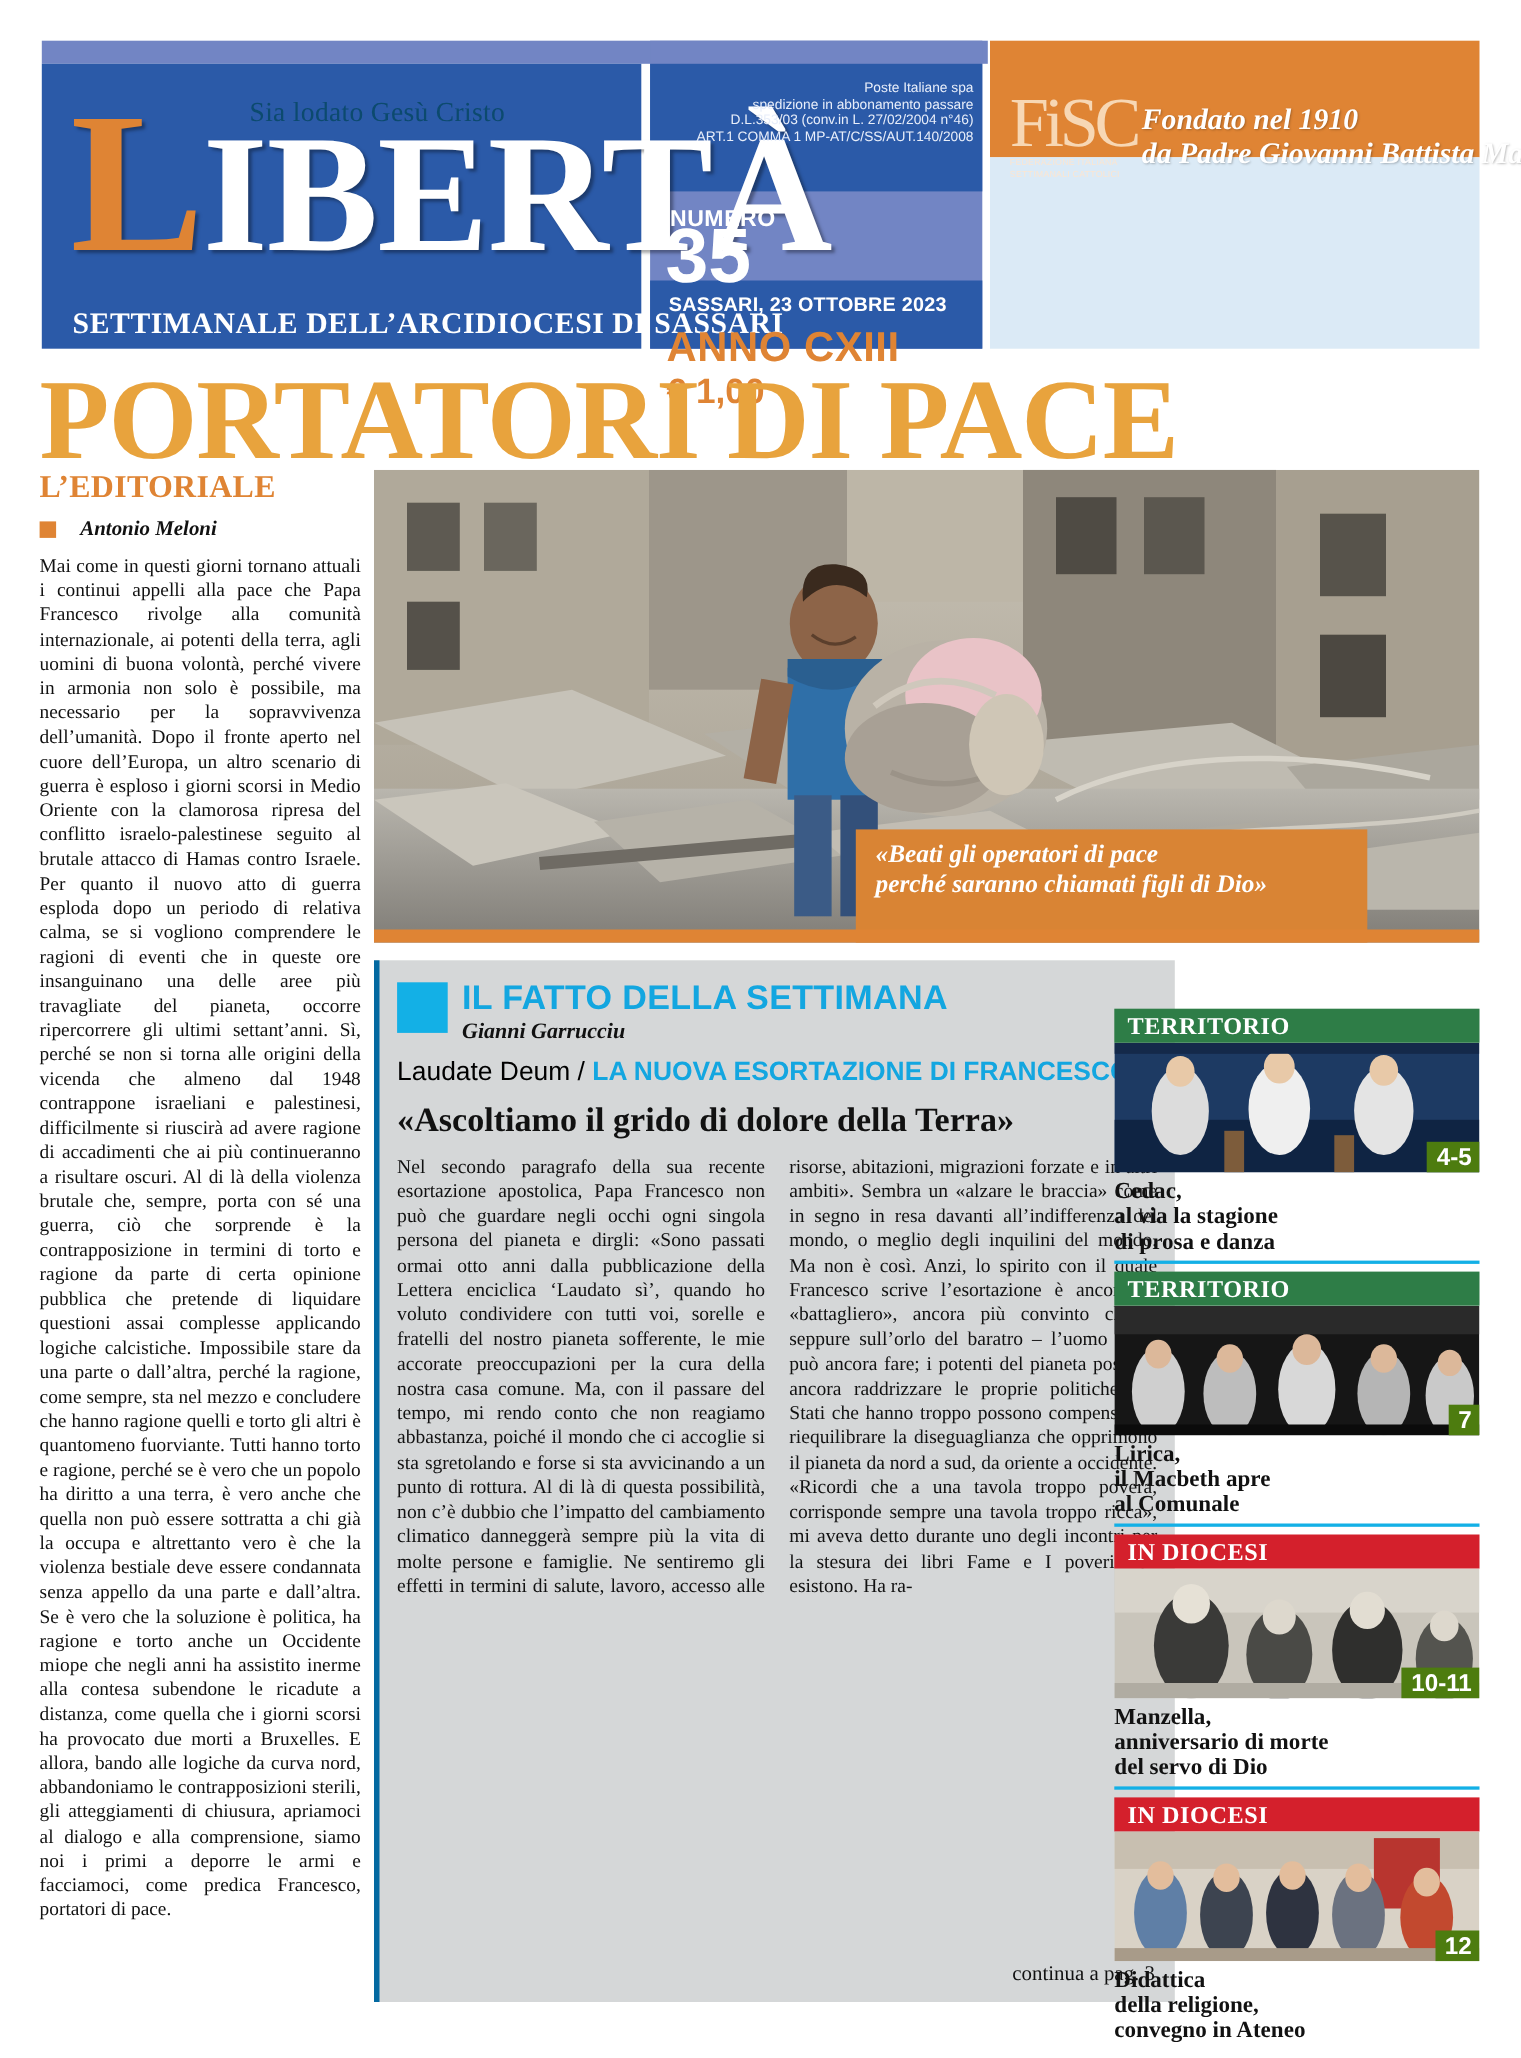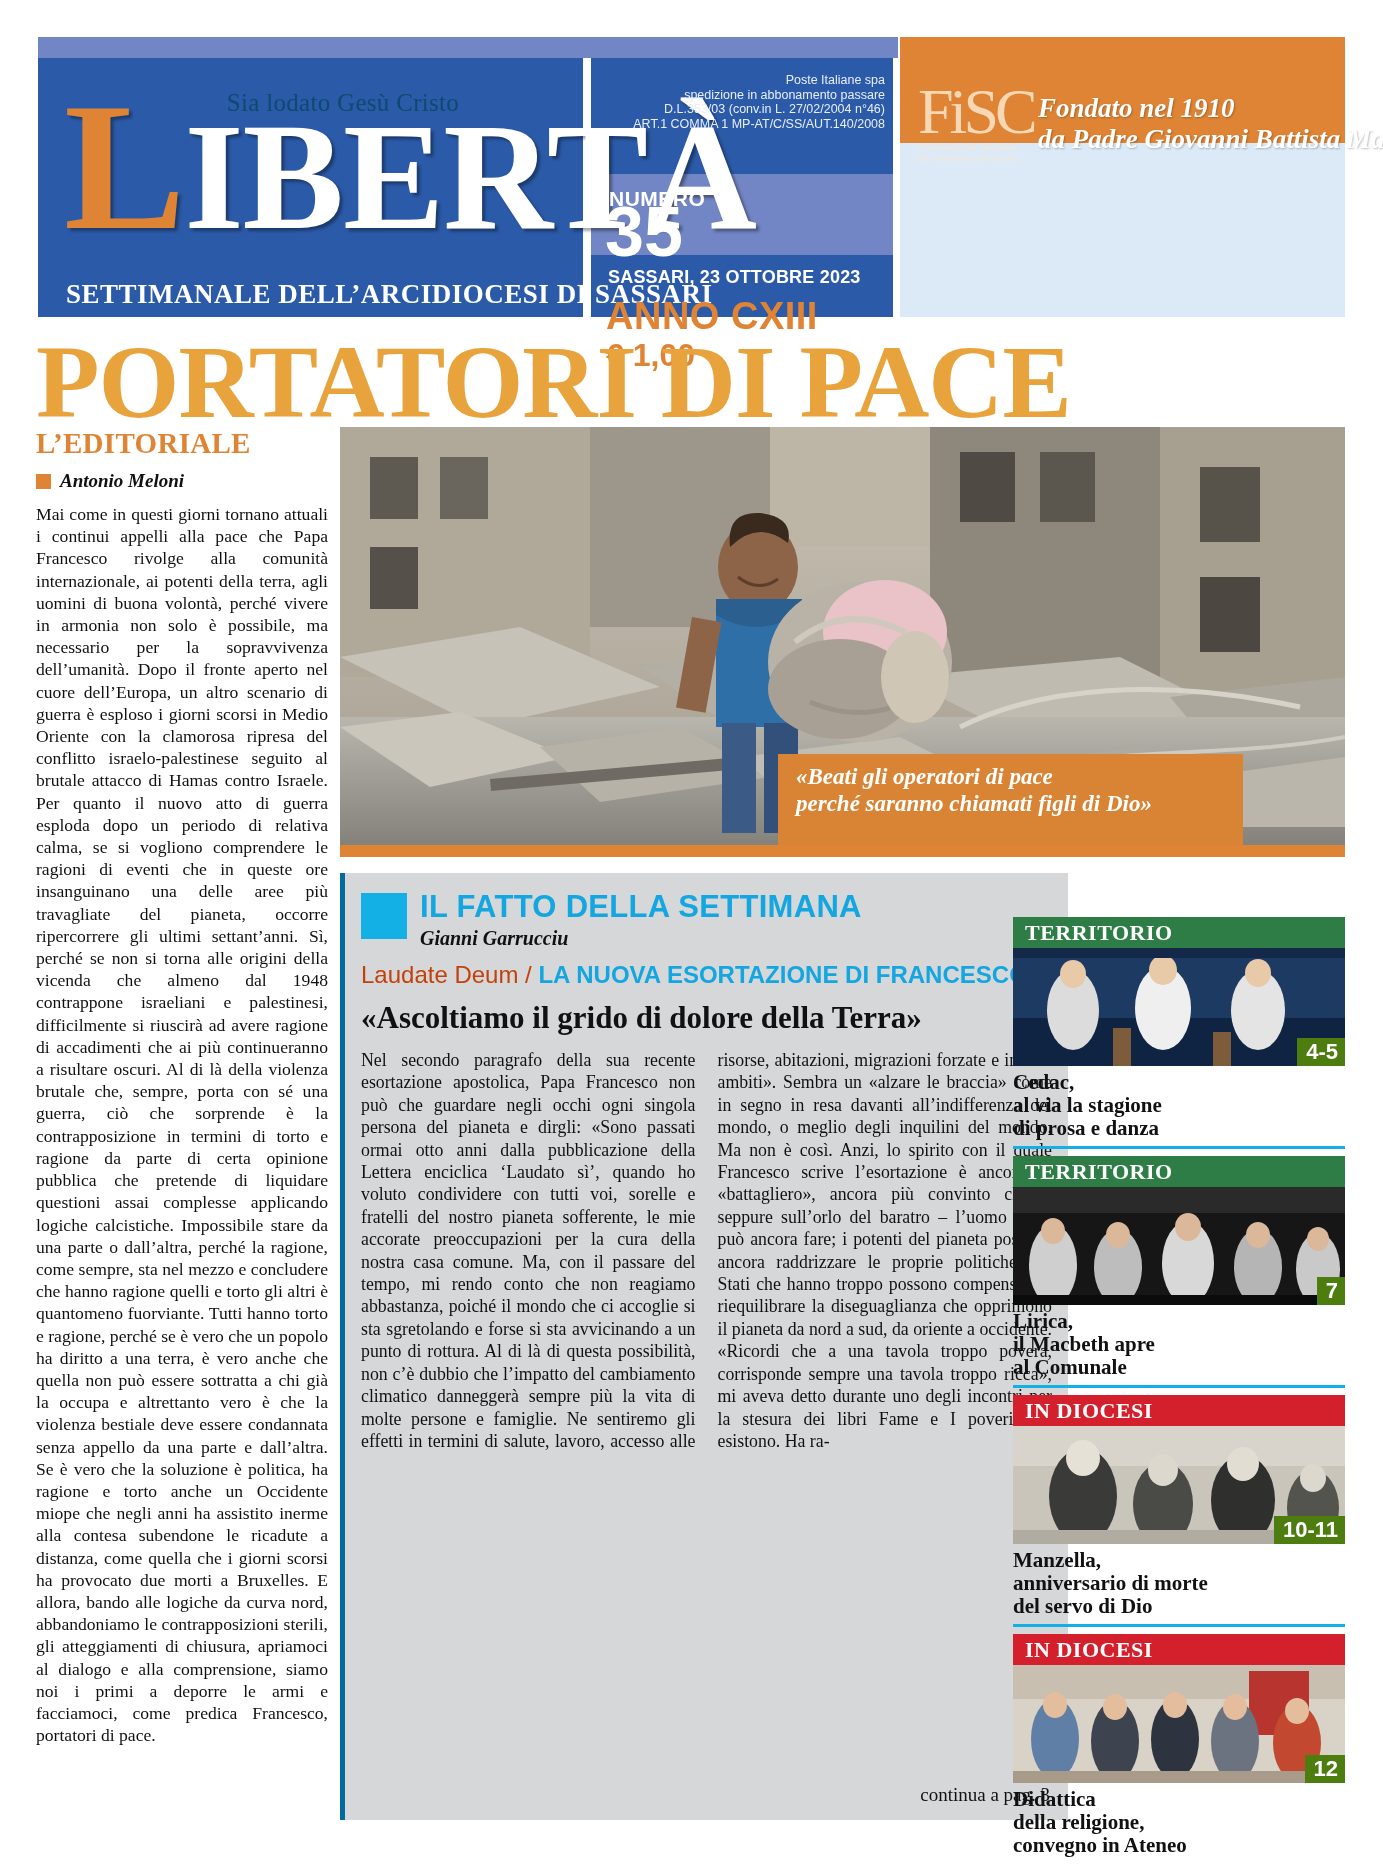--- a/index.html
+++ b/index.html
@@ -94,21 +94,21 @@
     font-family:"Liberation Serif",serif;font-weight:bold;
     font-size:104px;line-height:104px;color:#e8a33d;letter-spacing:-1px;
   }
 
   
   .edit-col{position:absolute;left:36px;top:427px;width:292px;}
   .edit-kicker{
     font-family:"Liberation Serif",serif;font-weight:bold;
     font-size:29px;color:#df8434;letter-spacing:.3px;
   }
-  .byline-row{display:flex;align-items:center;gap:9px;margin-top:10px;}
+  .byline-row{display:flex;align-items:center;gap:22px;margin-top:10px;}
   .byline-sq{width:15px;height:15px;background:#df8434;flex:0 0 auto;}
   .byline-name{
     font-family:"Liberation Serif",serif;font-style:italic;font-weight:bold;
     font-size:19px;color:#111;
   }
   .edit-body{
     margin-top:11px;
     font-family:"Liberation Serif",serif;
     font-size:17.6px;line-height:22.2px;
     text-align:justify;hyphens:auto;-webkit-hyphens:auto;
@@ -143,21 +143,21 @@
   .fatto-sq{width:46px;height:46px;background:#13b0e6;flex:0 0 auto;margin-top:2px;}
   .fatto-title{
     font-family:"Liberation Sans",sans-serif;font-weight:bold;
     font-size:31px;line-height:32px;color:#13a6e0;letter-spacing:.3px;
   }
   .fatto-author{
     font-family:"Liberation Serif",serif;font-style:italic;font-weight:bold;
     font-size:20px;color:#111;margin-top:4px;
   }
   .fatto-kicker{margin-top:12px;font-size:24px;line-height:26px;white-space:nowrap;}
-  .fatto-kicker .k1{font-family:"Liberation Sans",sans-serif;color:#c2410c;font-weight:normal;}
+  .fatto-kicker .k1{font-family:"Liberation Sans",sans-serif;color:#000000;font-weight:normal;}
   .fatto-kicker .k2{font-family:"Liberation Sans",sans-serif;color:#13a6e0;font-weight:bold;}
   .fatto-headline{
     margin-top:13px;
     font-family:"Liberation Serif",serif;font-weight:bold;
     font-size:31px;line-height:34px;color:#111;
   }
   .fatto-cols{
     margin-top:14px;
     column-count:2;column-gap:22px;
     font-family:"Liberation Serif",serif;

